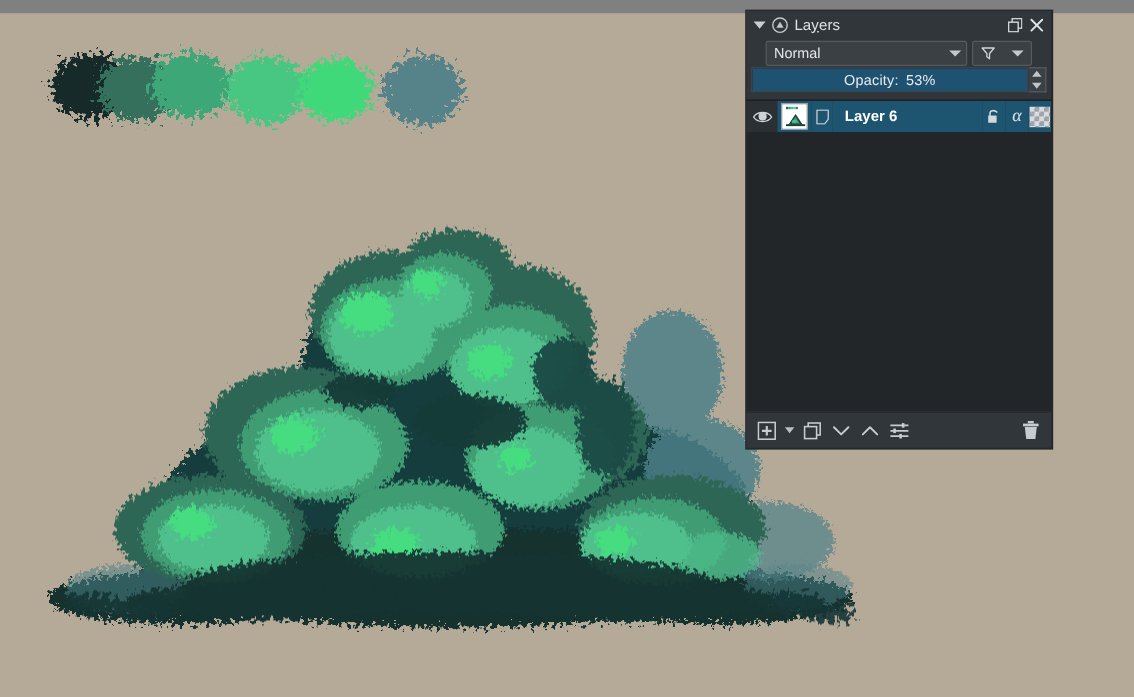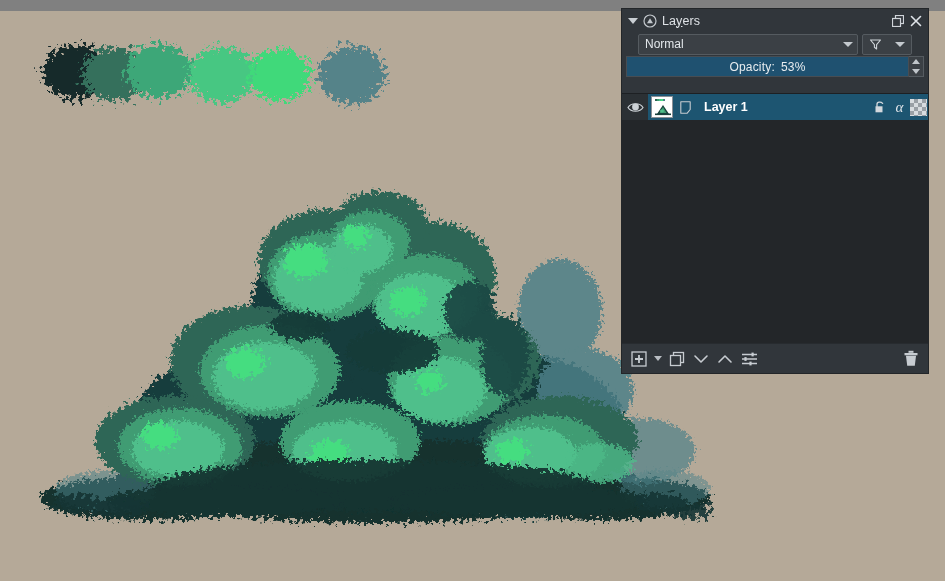--- a/index.html
+++ b/index.html
@@ -31,21 +31,21 @@
     width: 945px; height: 570px;
     background: #b5a998;
     overflow: hidden;
   }
   #artwork-svg { position: absolute; top: 0; left: 0; display: block; }
 
   
   #layers-docker {
     position: absolute;
     left: 621px; top: 8px;
-    width: 308px; height: 366px;
+    width: 256px; height: 366px;
     background: #31363b;
     border: 1px solid #232629;
     display: flex;
     flex-direction: column;
     color: #d6dade;
     font-size: 12px;
   }
 
   
   .docker-header {
@@ -108,21 +108,21 @@
     border-radius: 2px;
     display: flex; align-items: center; justify-content: space-around;
     cursor: pointer;
   }
 
   
   .opacity-row {
     display: flex; align-items: stretch;
     padding: 0 4px 0 4px;
     height: 21px;
-    margin-bottom: 16px;
+    margin-bottom: 6px;
     flex: 0 0 auto;
   }
   .opacity-slider {
     position: relative;
     flex: 1 1 auto;
     background: #20252a;
     border: 1px solid #4b5season;
     border: 1px solid #474d53;
     overflow: hidden;
   }
@@ -441,21 +441,21 @@
             </svg>
           </div>
         </div>
 
         <div class="lr-cell lr-onion" style="background: rgb(29, 85, 113);">
           <svg width="11" height="13" viewBox="0 0 11 13">
             <path d="M0.8 0.8 L10.2 0.8 L10.2 8.5 L7.2 12.2 L0.8 12.2 Z" fill="none" stroke="#c6cbd0" stroke-width="1.1" stroke-linejoin="round"></path>
           </svg>
         </div>
 
-        <div class="lr-name" style="background: rgb(29, 85, 113);">Layer 1</div>
+        <div class="lr-name" style="background: rgb(29, 85, 113);">Layer 6</div>
 
         <div class="lr-cell lr-lock" style="background: rgb(29, 85, 113);">
           <svg width="13" height="14" viewBox="0 0 13 14">
             <path d="M3 6.5 L3 4.2 C3 1.8, 7 1.6, 8.6 3.4" fill="none" stroke="#d3d8dd" stroke-width="1.3" stroke-linecap="round"></path>
             <rect x="1.5" y="6.3" width="7" height="6" fill="#d3d8dd"></rect>
           </svg>
         </div>
 
         <div class="lr-cell lr-alpha" style="background: rgb(29, 85, 113);">
           <span style="color:#e0e5ea;font-size:15px;font-family:'Liberation Serif',serif;font-style:italic;">α</span>

